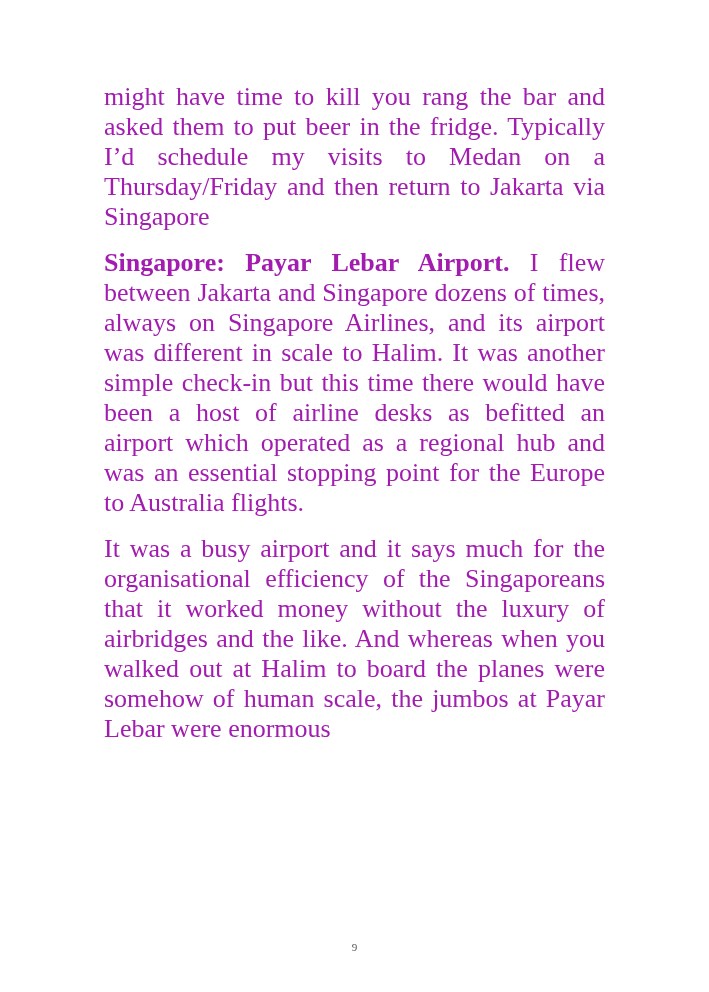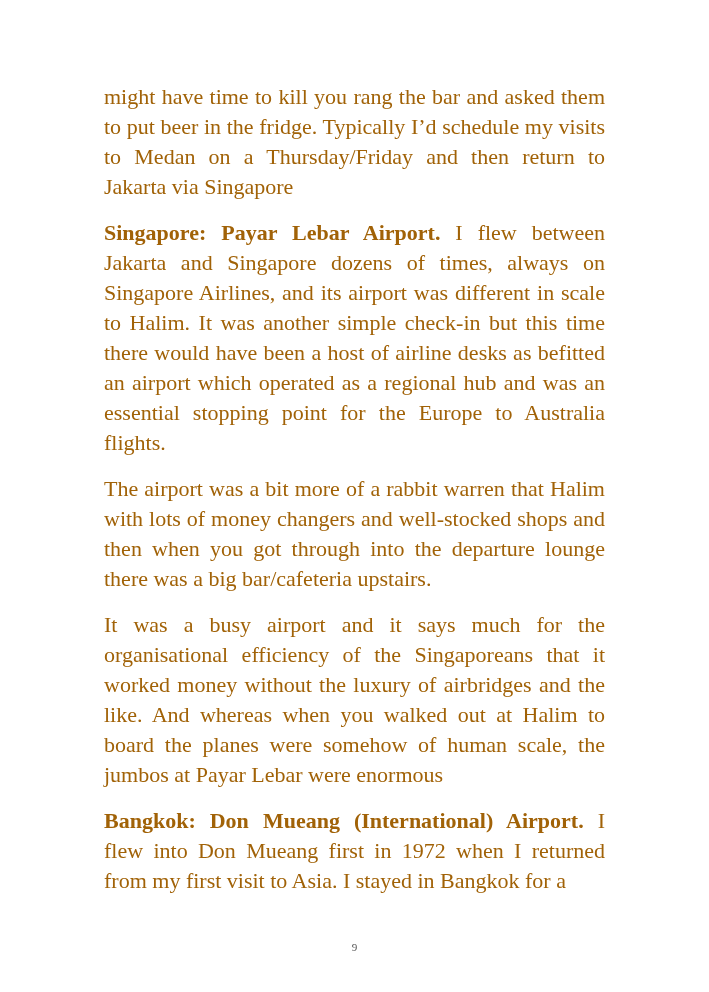--- a/index.html
+++ b/index.html
@@ -12,23 +12,23 @@
       height: 992px;
       position: relative;
       overflow: hidden;
     }
     .page {
       position: absolute;
       left: 104px;
       top: 82px;
       width: 501px;
       font-family: "Liberation Serif", "DejaVu Serif", serif;
-      font-size: 22px;
+      font-size: 26px;
       line-height: 30px;
-      color: #a16207;
+      color: #a21caf;
       text-align: justify;
     }
     .para {
       margin: 0 0 16px 0;
     }
     .para b {
       font-weight: bold;
     }
     .page-number {
       position: absolute;
@@ -45,23 +45,17 @@
 <body>
 
 <div class="page">
   <p class="para">
     <span>might have time to kill you rang the bar and asked them to put beer in the fridge. Typically I’d schedule my visits to Medan on a Thursday/Friday and then return to Jakarta via Singapore</span>
   </p>
   <p class="para">
     <b>Singapore: Payar Lebar Airport.</b><span> I flew between Jakarta and Singapore dozens of times, always on Singapore Airlines, and its airport was different in scale to Halim. It was another simple check-in but this time there would have been a host of airline desks as befitted an airport which operated as a regional hub and was an essential stopping point for the Europe to Australia flights.</span>
   </p>
   <p class="para">
-    <span>The airport was a bit more of a rabbit warren that Halim with lots of money changers and well-stocked shops and then when you got through into the departure lounge there was a big bar/cafeteria upstairs.</span>
-  </p>
-  <p class="para">
     <span>It was a busy airport and it says much for the organisational efficiency of the Singaporeans that it worked money without the luxury of airbridges and the like. And whereas when you walked out at Halim to board the planes were somehow of human scale, the jumbos at Payar Lebar were enormous</span>
-  </p>
-  <p class="para">
-    <b>Bangkok: Don Mueang (International) Airport.</b><span> I flew into Don Mueang first in 1972 when I returned from my first visit to Asia. I stayed in Bangkok for a</span>
   </p>
 </div>
 
 <div class="page-number">9</div>
 
 </body></html>

